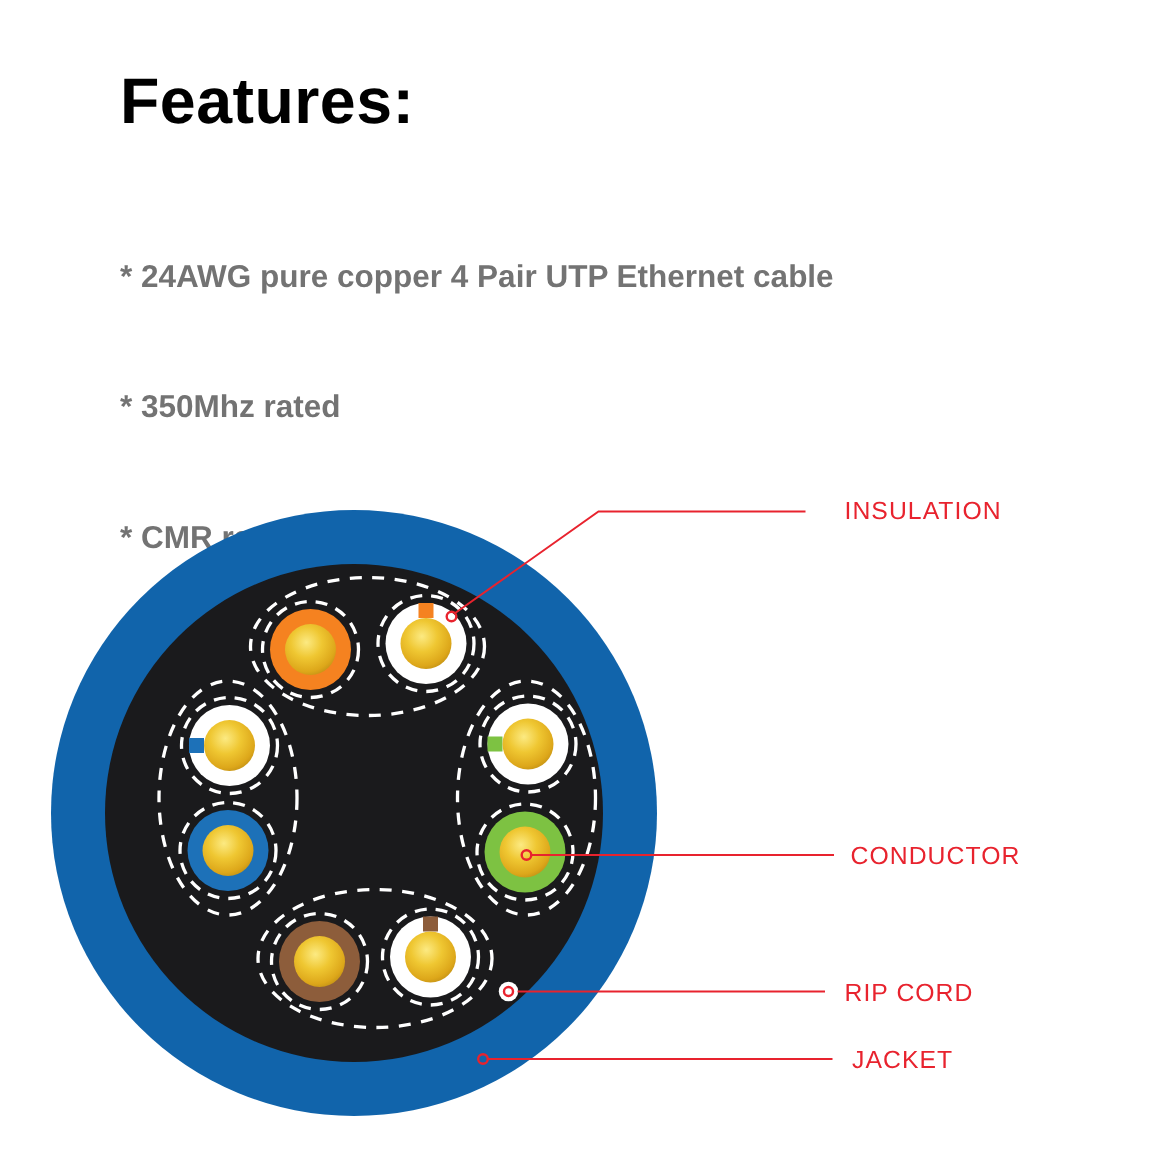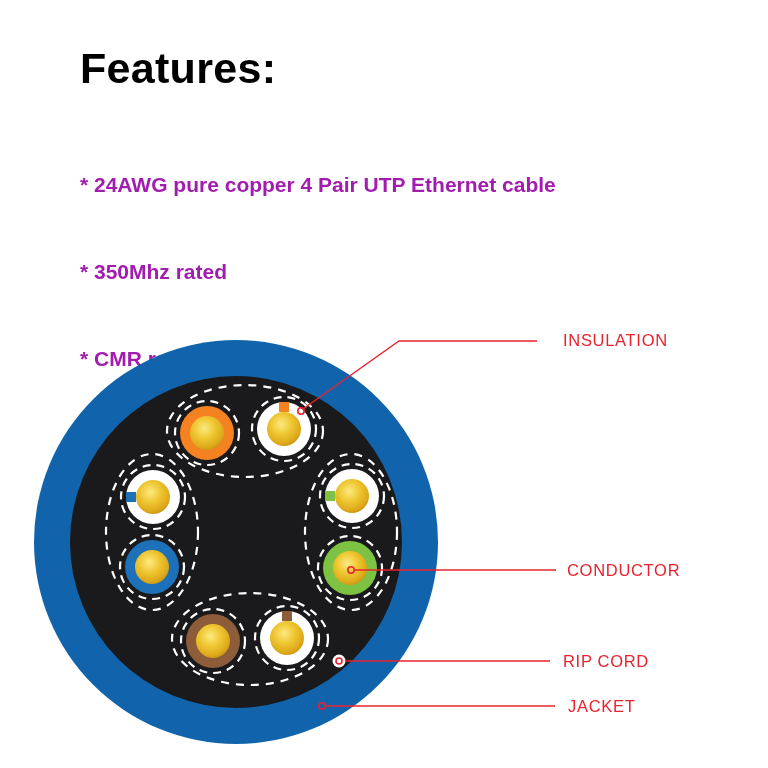--- a/index.html
+++ b/index.html
@@ -10,21 +10,21 @@
   }
   .page { position:relative; width:768px; height:768px; background:#ffffff; overflow:hidden;padding-left:25px; }
 
   .title {
     position:absolute; left:80px; top:44px;
     font-size:43px; font-weight:700; color:#000; letter-spacing:0.3px;
   }
   .features {
     position:absolute; left:80px; top:112px;
     list-style:none; font-size:21px; font-weight:700;
-    color:#a21caf; line-height:29px; white-space:pre;
+    color:#737373; line-height:29px; white-space:pre;
   }
   .ul-bold { font-weight:900; -webkit-text-stroke:0.6px #000; }
 
   svg.diagram { position:absolute; left:0; top:0; }
 
   .wiredash { fill:none; stroke:#ffffff; stroke-width:2.2; stroke-dasharray:8 6; }
   .pairdash { fill:none; stroke:#ffffff; stroke-width:2.2; stroke-dasharray:8 7; }
   .leader   { fill:none; stroke-width:1.3; }
   .leaderdot{ fill:none; stroke-width:1.6; }
   .label {

